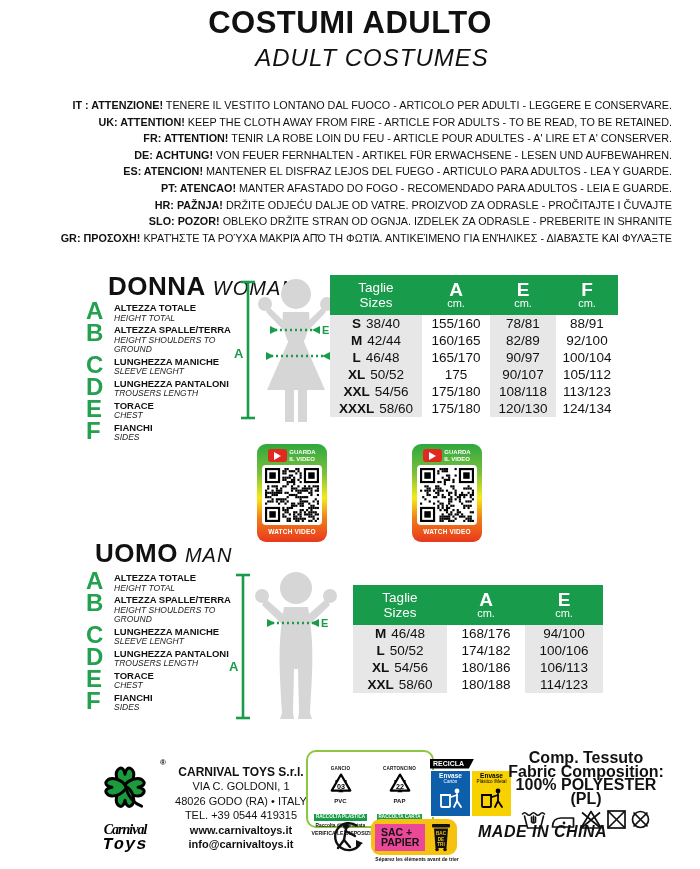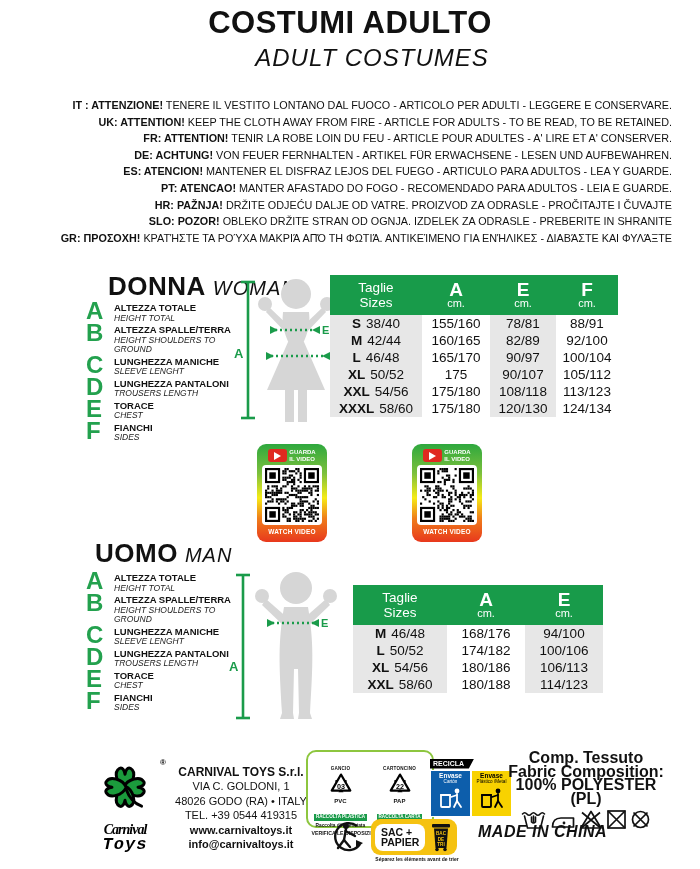--- a/index.html
+++ b/index.html
@@ -75,21 +75,21 @@
   .p-l1{font-size:6.5px;font-weight:800;line-height:7px;}
   .p-l2{font-size:4.6px;line-height:5.5px;}
 
   .composition{left:508px;top:751px;width:156px;text-align:center;}
   .comp-line{font-size:16px;font-weight:800;line-height:13.5px;}
   .care-row{display:flex;gap:3px;justify-content:center;margin-top:3px;align-items:flex-end;}
 
   .triman-row{left:332px;top:819px;width:170px;}
   .triman-flex{display:flex;align-items:center;gap:3px;}
   .sac-wrap{background:#f5c211;border-radius:9px;padding:3px 4px;display:flex;align-items:center;gap:4px;}
-  .sac-box{background:#ffffff;border-radius:8px;padding:3px 6px;font-size:10.5px;font-weight:800;line-height:10.5px;text-align:left;}
+  .sac-box{background:#ec4899;border-radius:0;padding:3px 6px;font-size:10.5px;font-weight:800;line-height:10.5px;text-align:left;}
   .triman-note{font-size:5px;font-weight:600;text-align:center;margin-top:1px;}
 
   .made-in{left:478px;top:823px;font-size:16px;font-weight:800;font-style:italic;letter-spacing:.5px;}
 </style>
 </head>
 <body>
 
 <div class="page">
 
   <div class="abs title">COSTUMI ADULTO</div>

